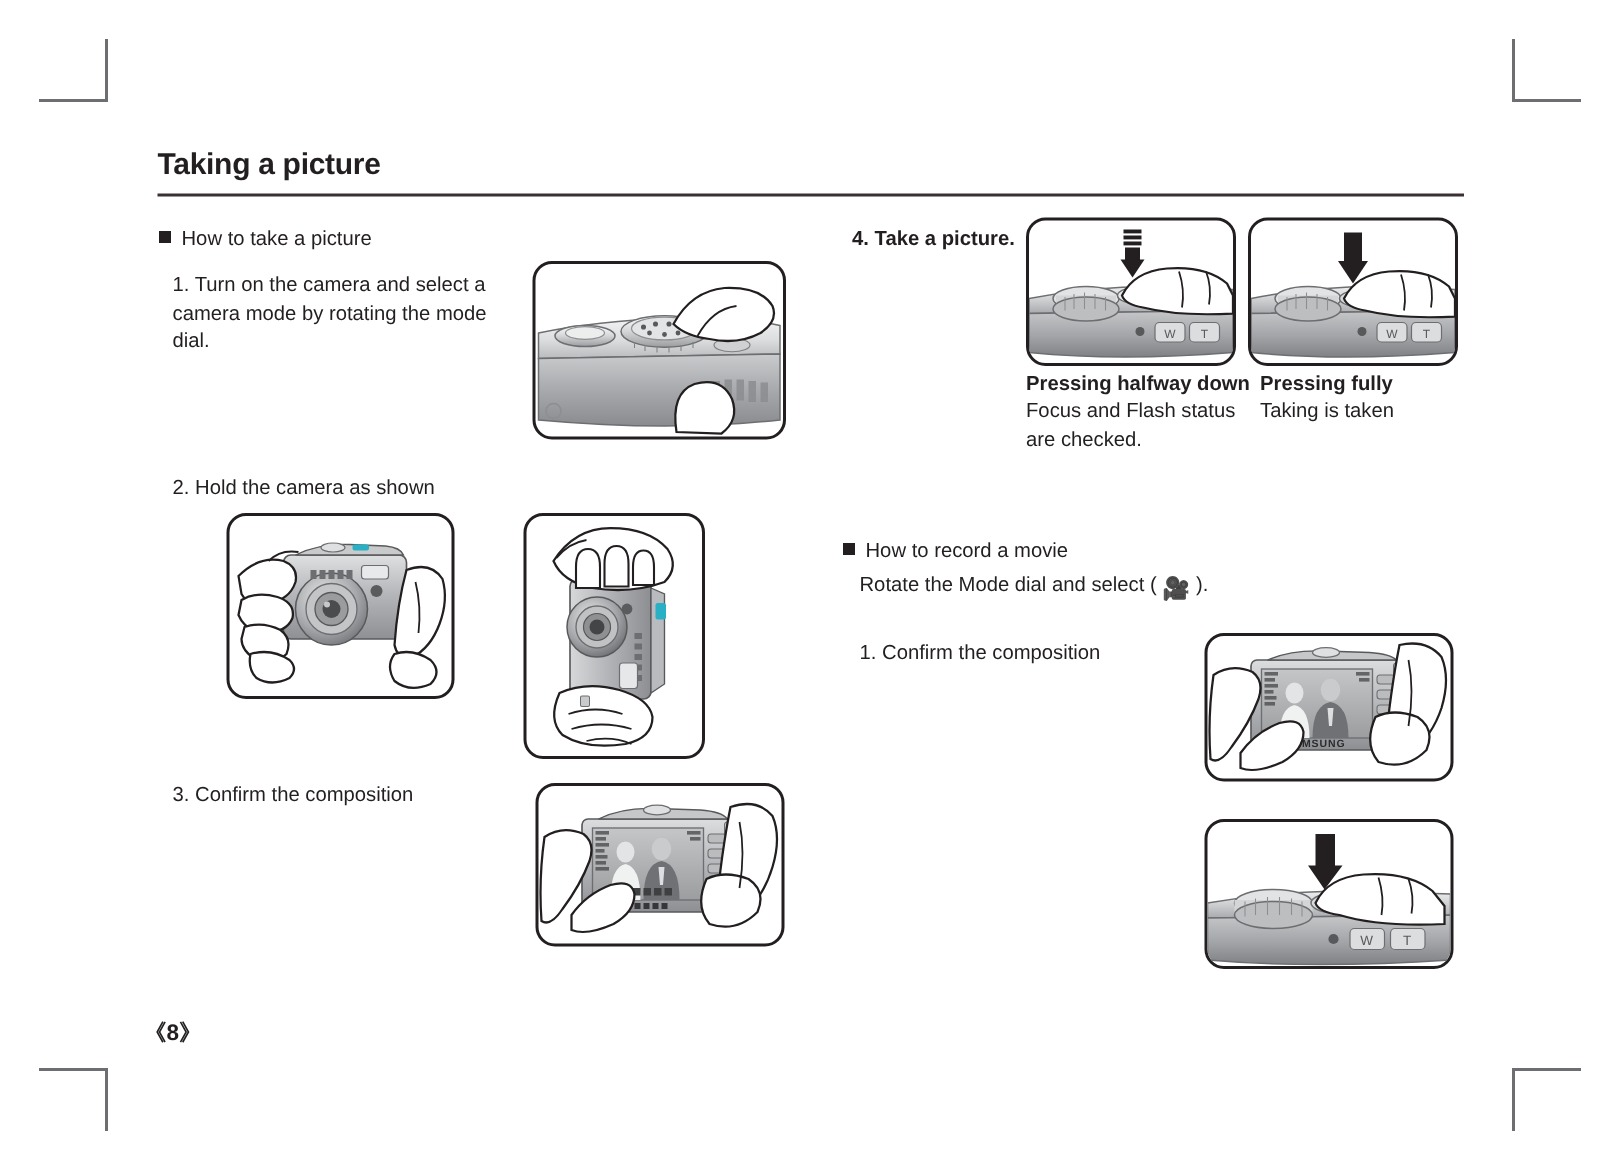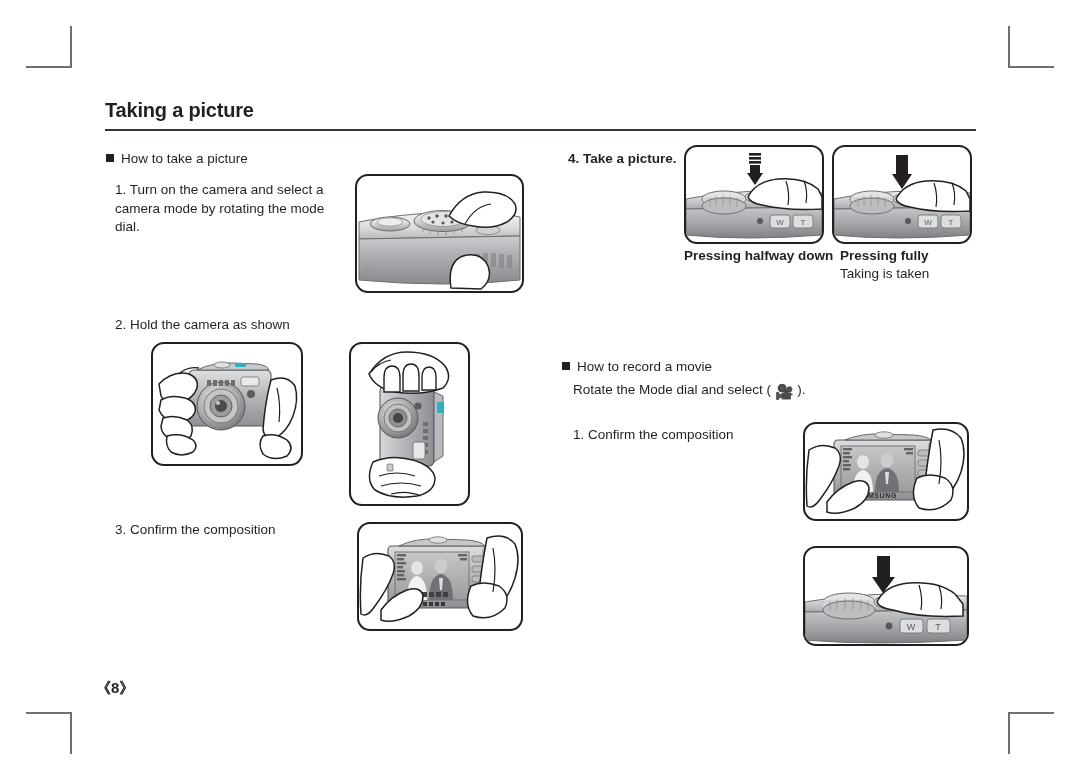--- a/index.html
+++ b/index.html
@@ -478,20 +478,22 @@
       <path d="M118 36 Q122 46 120 58" fill="none" stroke="#231f20" stroke-width="1.2"></path>
 
       <g fill="#231f20">
         <rect x="62" y="8" width="12" height="20"></rect>
         <polygon points="58,27 78,27 68,42"></polygon>
       </g>
     </svg>
   </div>
 
   <div class="txt bold" style="left:684px; top:247px;">Pressing halfway down</div>
+  <div class="txt" style="left:684px; top:265px; width:150px;">Focus and Flash status
+are checked.</div>
 
   <div class="txt bold" style="left:840px; top:247px;">Pressing fully</div>
   <div class="txt" style="left:840px; top:265px; width:150px;">Taking is taken</div>
 
   <div class="txt" style="left:562px; top:358px;"><span class="sq-bullet"></span><span>How to record a movie</span></div>
 
   <div class="txt" style="left:573px; top:381px;"><span>Rotate the Mode dial and select ( </span><span class="movie-ico">🎥</span><span> ).</span></div>
 
   <div class="txt" style="left:573px; top:426px;">1. Confirm the composition</div>
 

